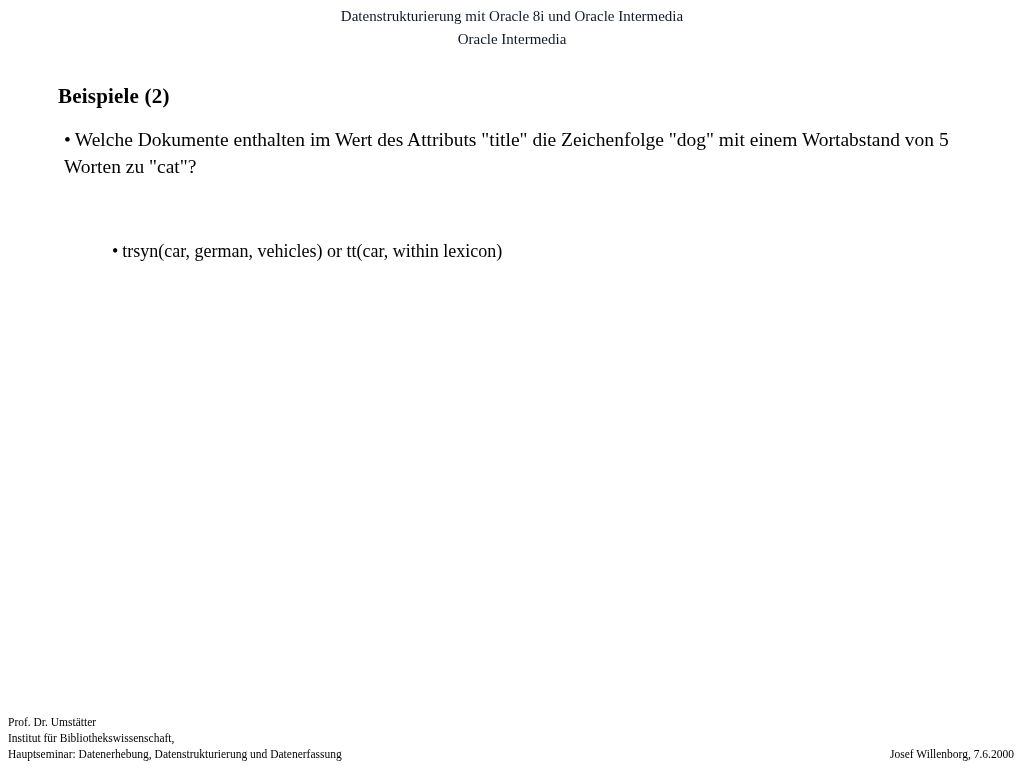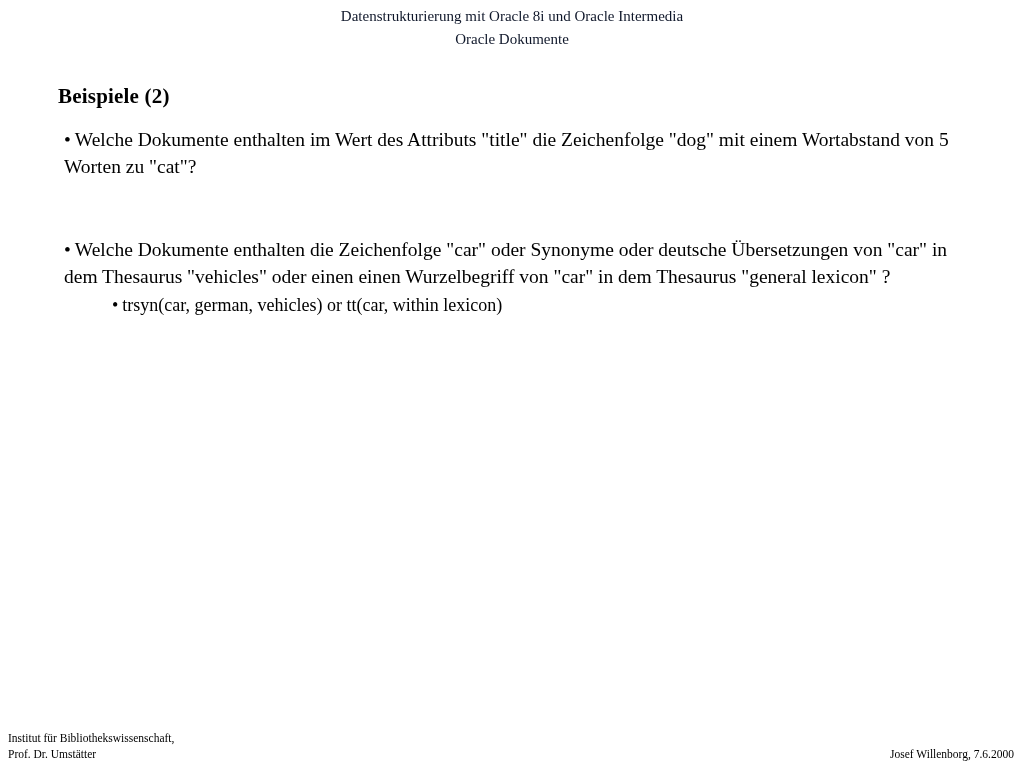--- a/index.html
+++ b/index.html
@@ -80,42 +80,40 @@
   }
   .footer div { white-space: nowrap; }
 </style>
 </head>
 <body>
 
 <div class="slide">
 
   <div class="header">
     <span>Datenstrukturierung mit Oracle 8i und Oracle Intermedia</span>
-    <span class="header-line2">Oracle Dokumente</span>
+    <span class="header-line2">Oracle Intermedia</span>
   </div>
 
   <div class="slide-title">Beispiele (2)</div>
 
   <div class="body-block block-1">
     <div class="bullet-para">
       <span class="bullet-dot">•</span><span>Welche Dokumente enthalten im Wert des Attributs "title" die Zeichenfolge "dog" mit einem Wortabstand von 5 Worten zu "cat"?</span>
     </div>
   </div>
 
   <div class="body-block block-2">
-    <div class="bullet-para">
-      <span class="bullet-dot">•</span><span>Welche Dokumente enthalten die Zeichenfolge "car" oder Synonyme oder deutsche Übersetzungen von "car" in dem Thesaurus "vehicles" oder einen einen Wurzelbegriff von "car"  in dem Thesaurus "general lexicon" ?</span>
-    </div>
     <div class="sub-bullet">
       <span class="bullet-dot">•</span><span>trsyn(car, german, vehicles) or tt(car, within lexicon)</span>
     </div>
   </div>
 
   <div class="footer">
+    <div>Prof. Dr. Umstätter</div>
     <div>Institut für Bibliothekswissenschaft,</div>
-    <div>Prof. Dr. Umstätter</div>
+    <div>Hauptseminar: Datenerhebung, Datenstrukturierung und Datenerfassung</div>
   </div>
 
   <div class="footer-right">
     <div>Josef Willenborg, 7.6.2000</div>
   </div>
 
 </div>
 
 </body></html>

